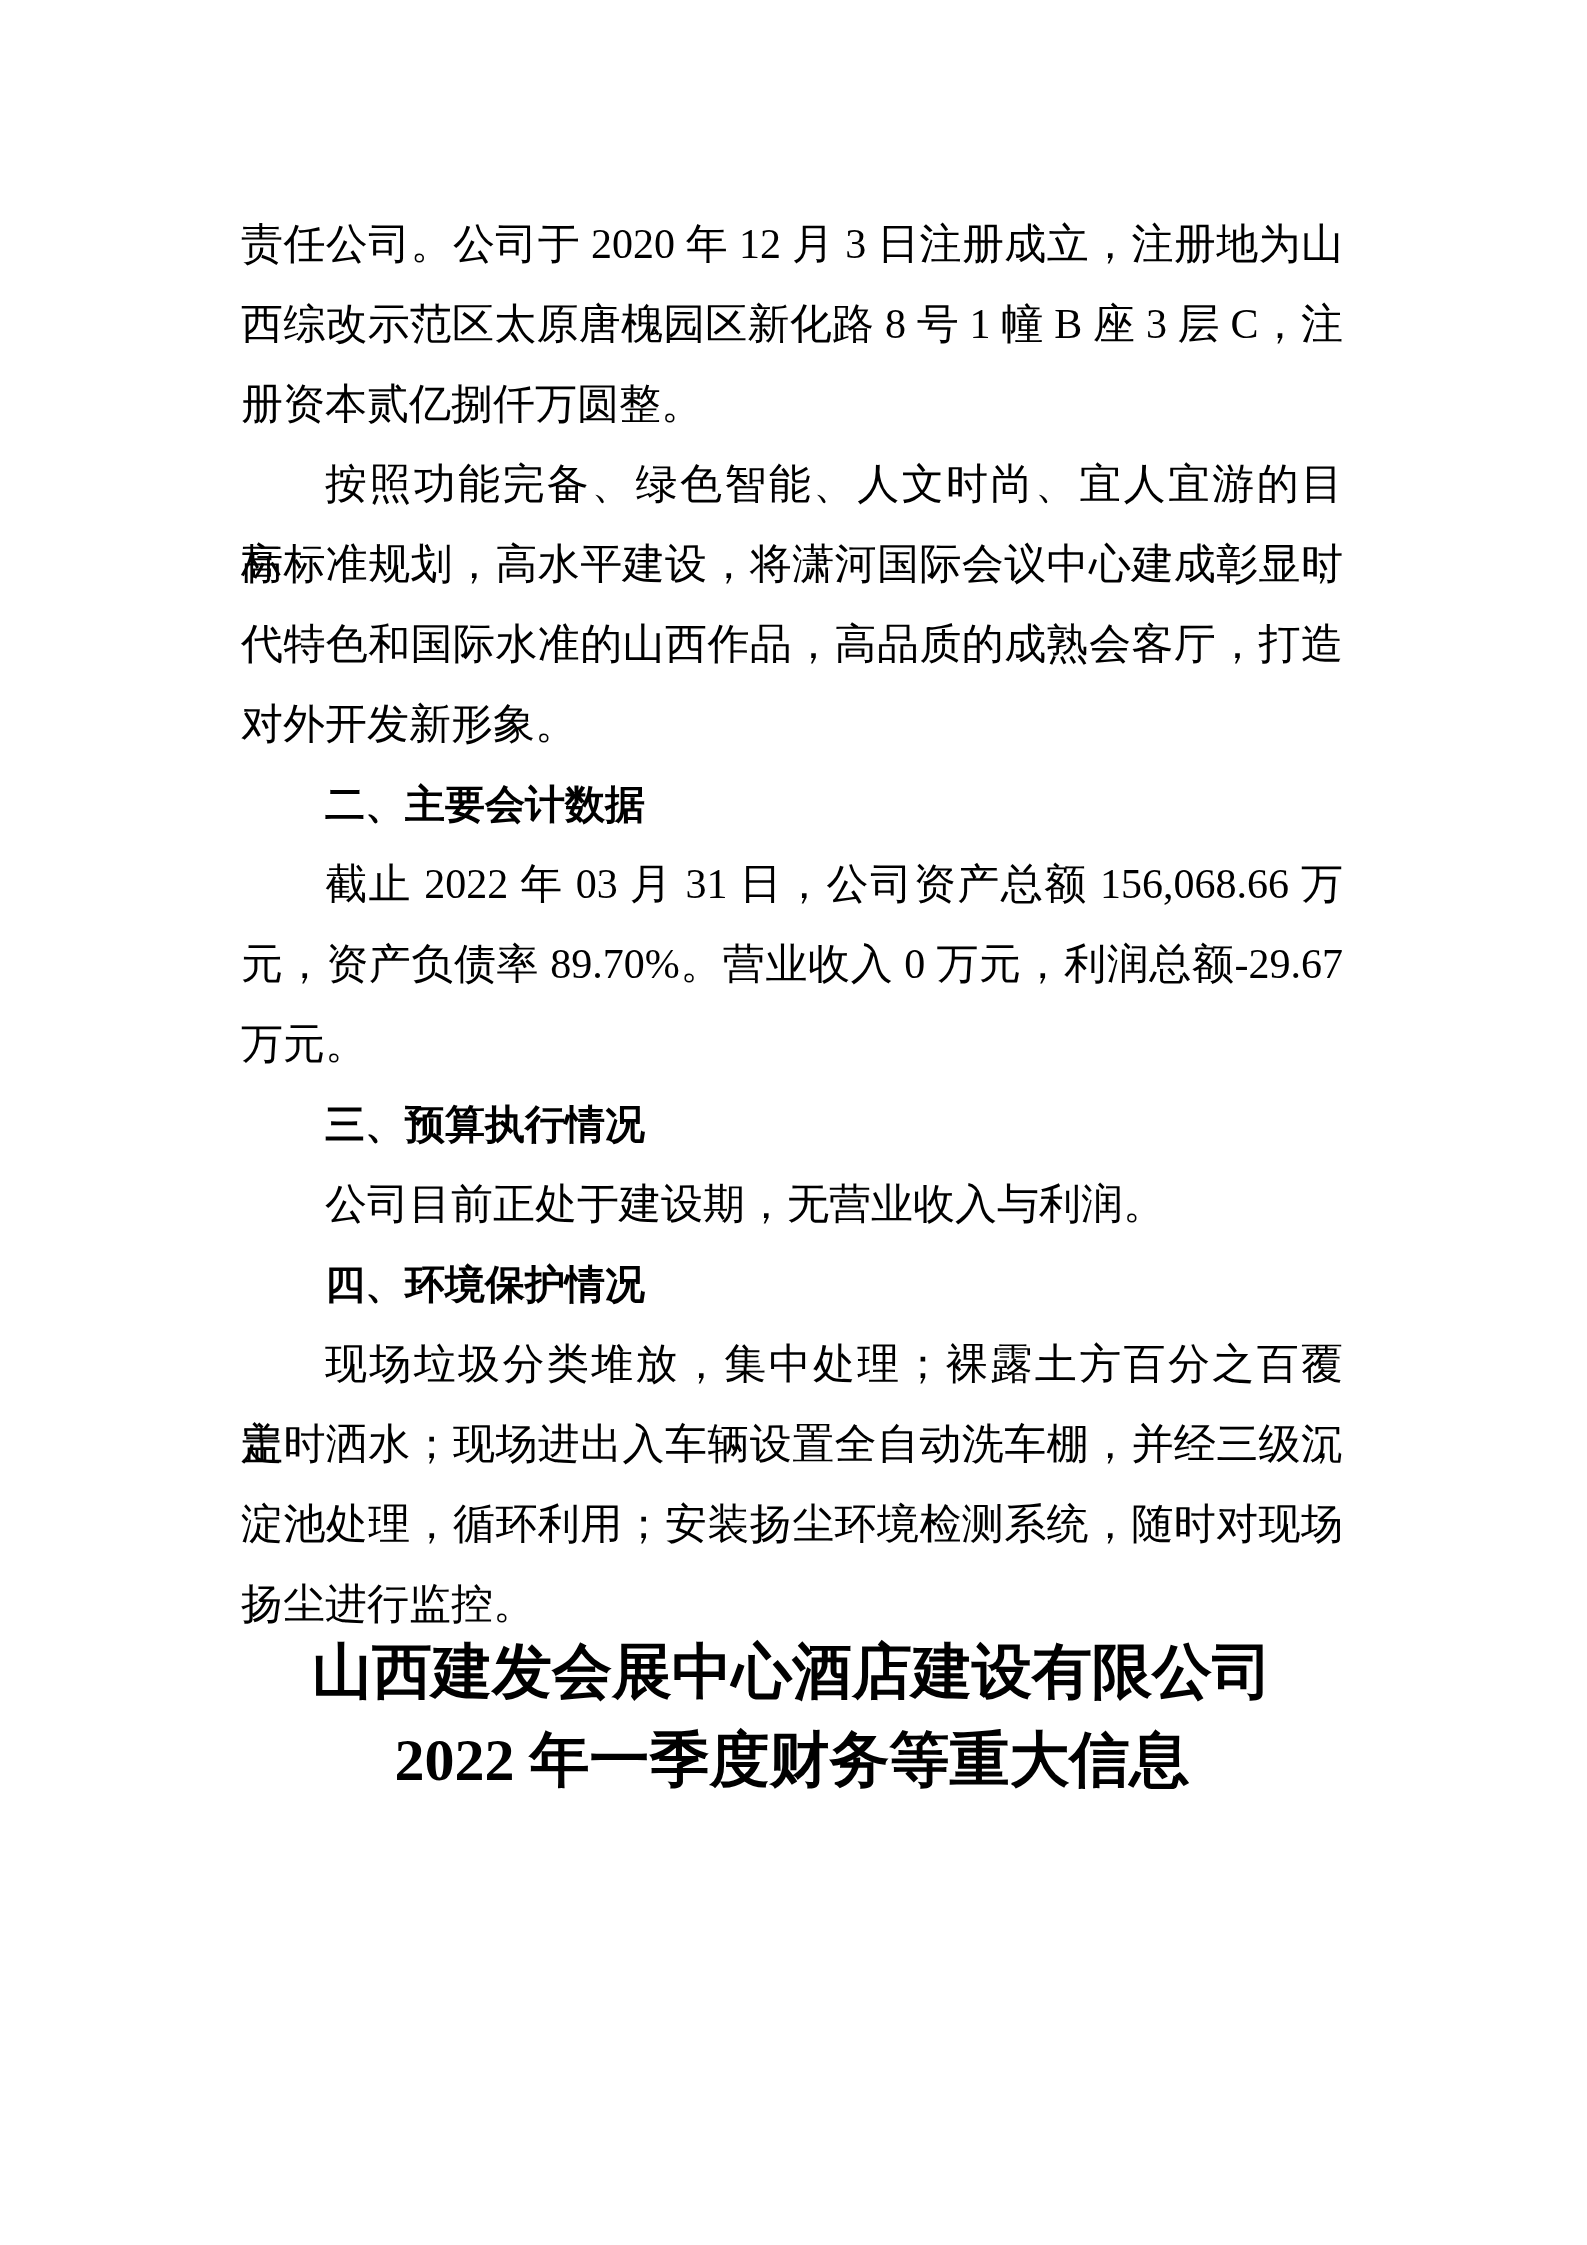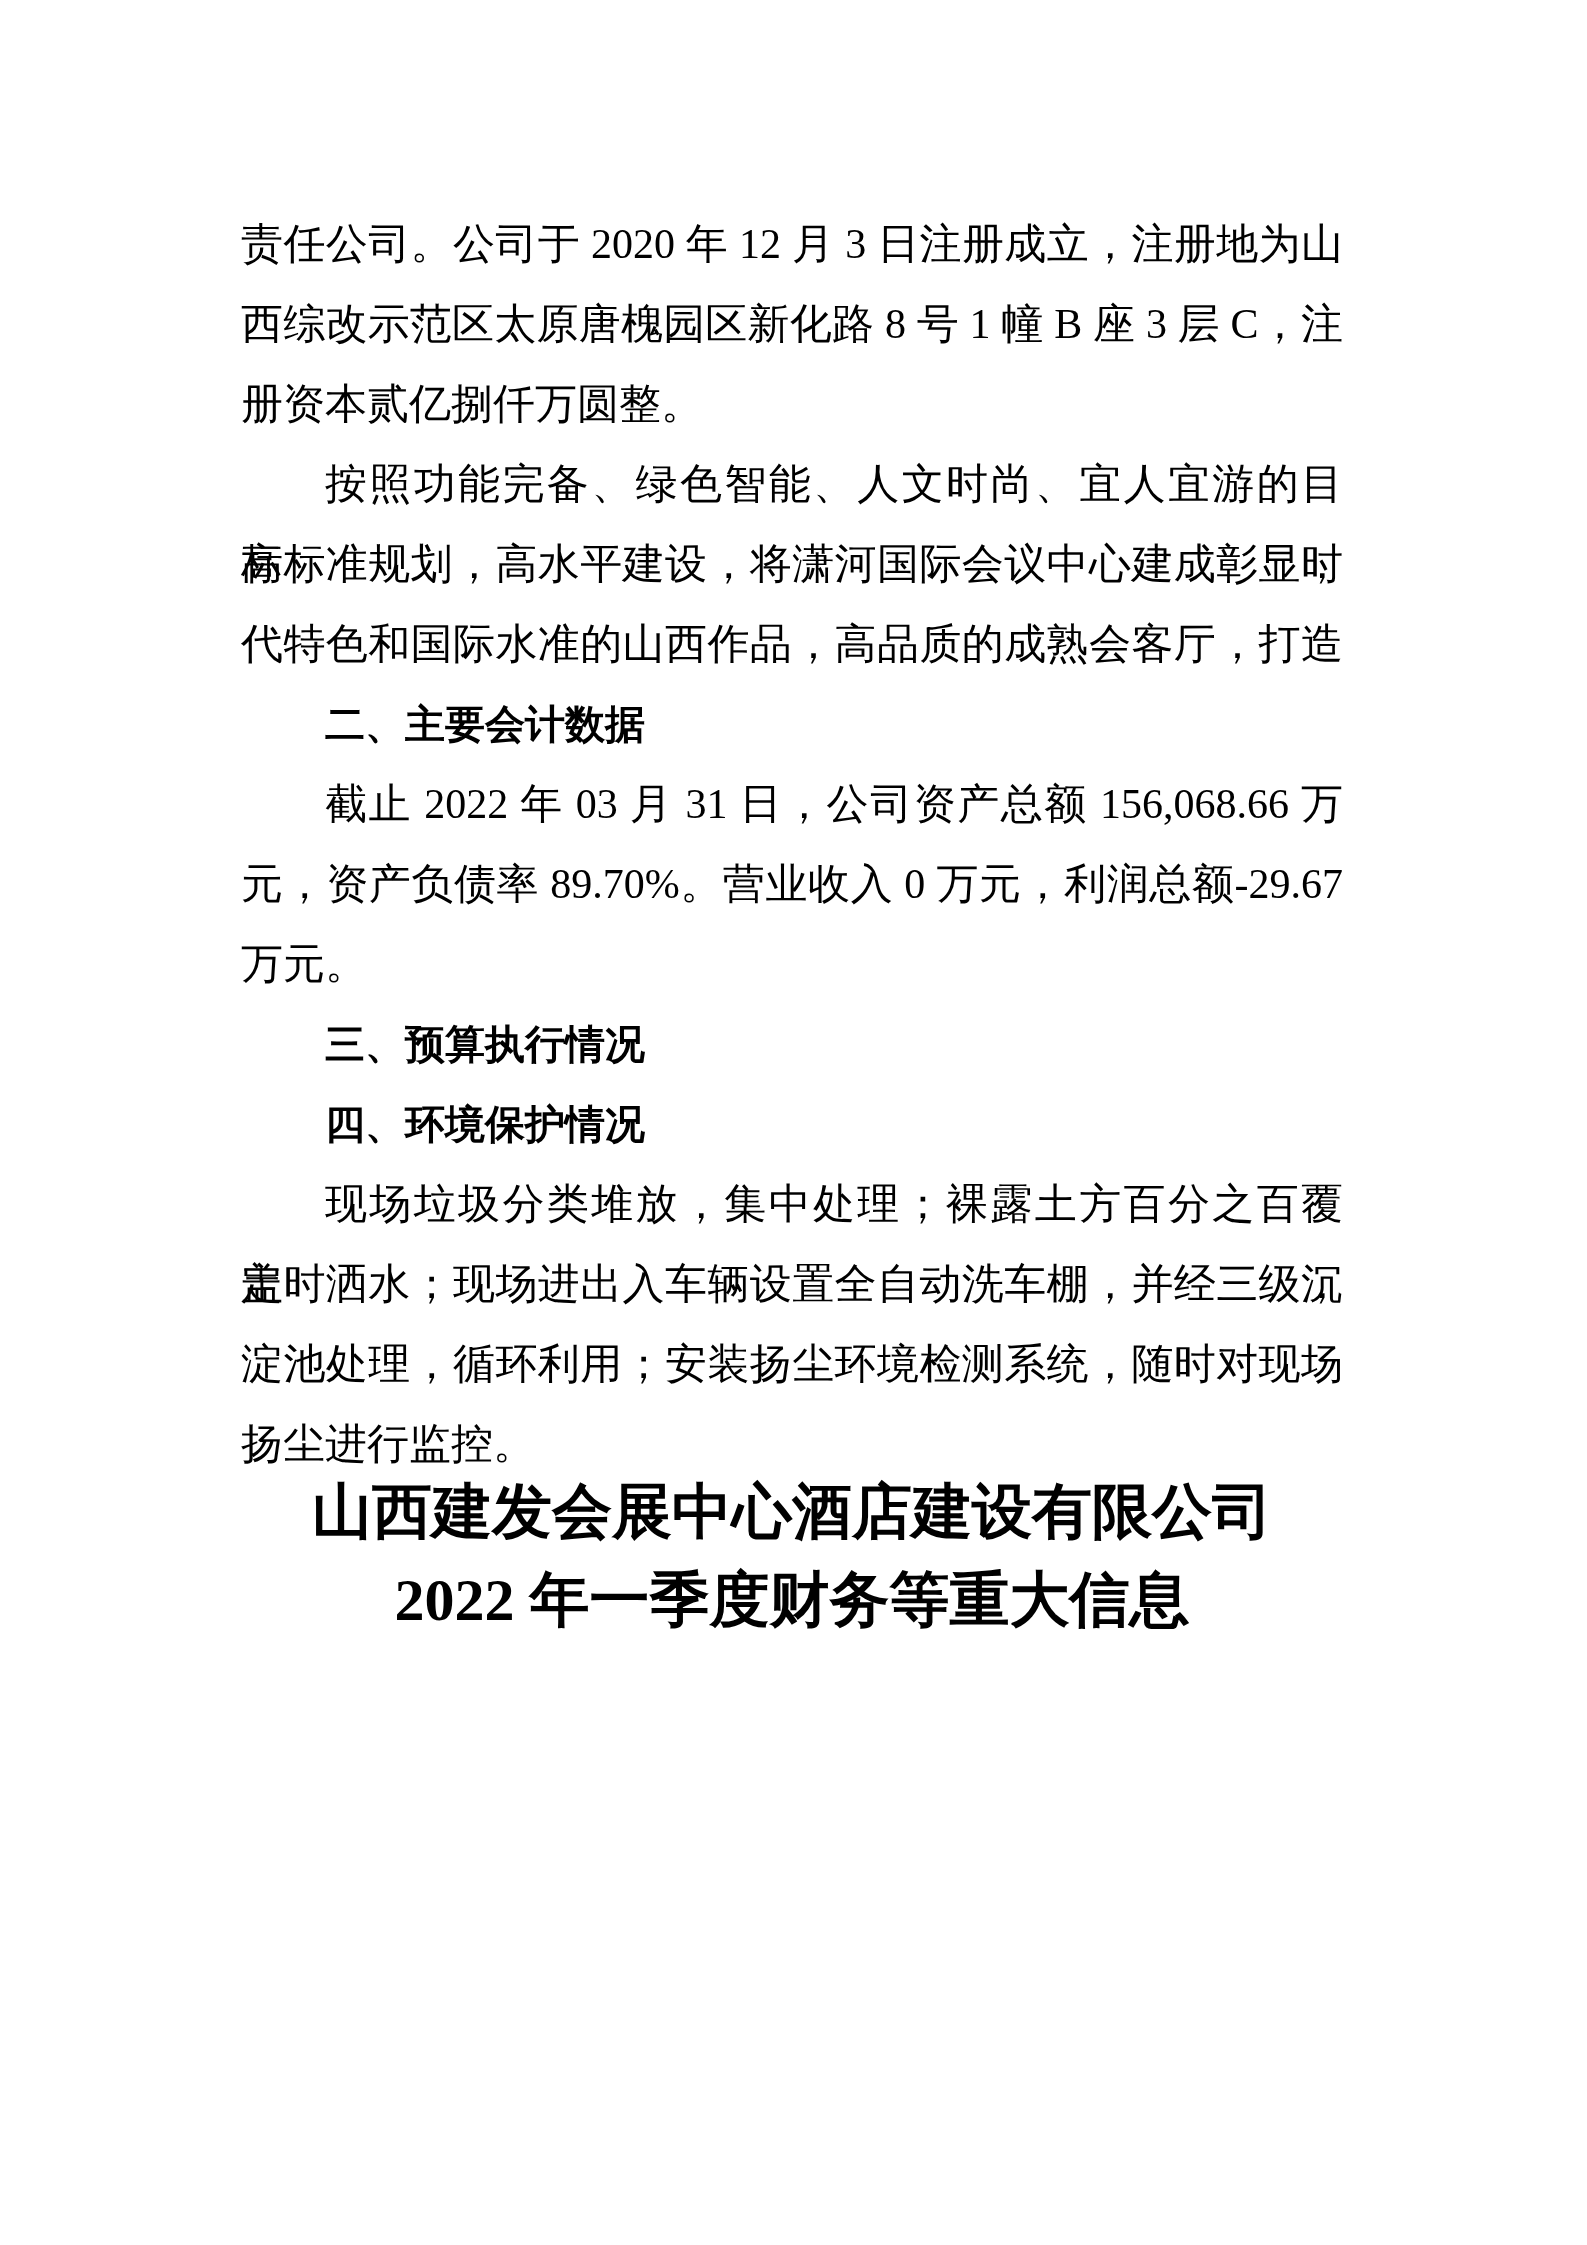--- a/index.html
+++ b/index.html
@@ -65,27 +65,29 @@
 <div class="page">
   <div class="content">
 
     <div class="line just">责任公司。公司于 2020 年 12 月 3 日注册成立，注册地为山</div>
     <div class="line just">西综改示范区太原唐槐园区新化路 8 号 1 幢 B 座 3 层 C，注</div>
     <div class="line">册资本贰亿捌仟万圆整。</div>
 
     <div class="line just indent">按照功能完备、绿色智能、人文时尚、宜人宜游的目标，</div>
     <div class="line just">高标准规划，高水平建设，将潇河国际会议中心建成彰显时</div>
     <div class="line just">代特色和国际水准的山西作品，高品质的成熟会客厅，打造</div>
+    <div class="line">对外开发新形象。</div>
 
     <div class="line heading">二、主要会计数据</div>
     <div class="line just indent">截止 2022 年 03 月 31 日，公司资产总额 156,068.66 万</div>
     <div class="line just">元，资产负债率 89.70%。营业收入 0 万元，利润总额-29.67</div>
     <div class="line">万元。</div>
 
     <div class="line heading">三、预算执行情况</div>
+    <div class="line indent">公司目前正处于建设期，无营业收入与利润。</div>
 
     <div class="line heading">四、环境保护情况</div>
     <div class="line just indent">现场垃圾分类堆放，集中处理；裸露土方百分之百覆盖，</div>
     <div class="line just">定时洒水；现场进出入车辆设置全自动洗车棚，并经三级沉</div>
     <div class="line just">淀池处理，循环利用；安装扬尘环境检测系统，随时对现场</div>
     <div class="line">扬尘进行监控。</div>
 
     <div class="title-line title-first">山西建发会展中心酒店建设有限公司</div>
     <div class="title-line">2022 年一季度财务等重大信息</div>
 

